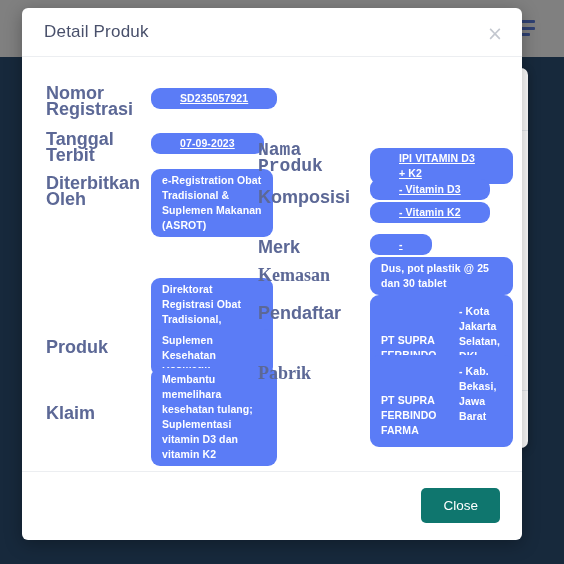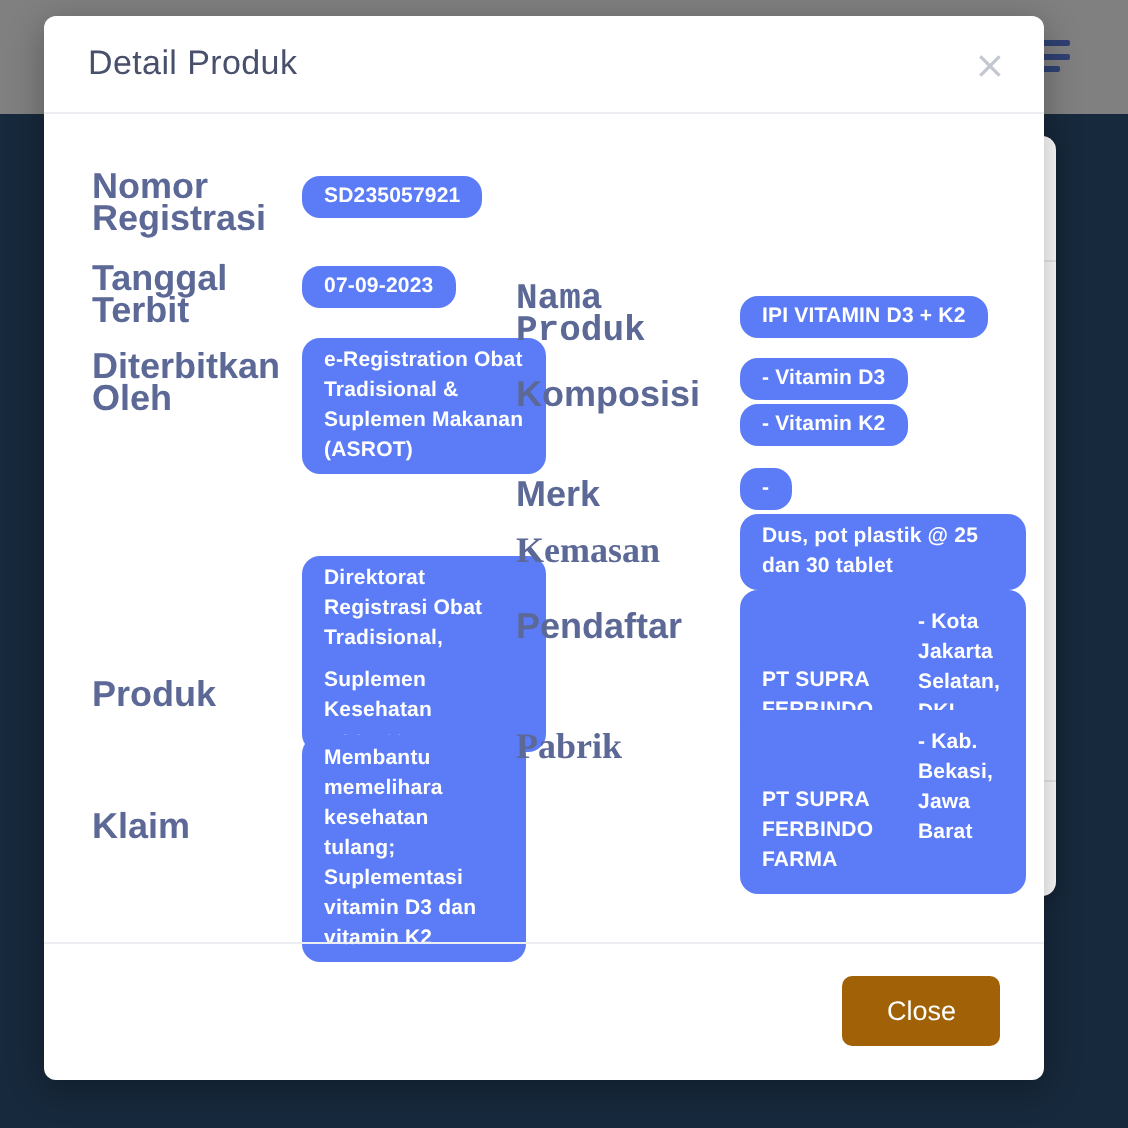--- a/index.html
+++ b/index.html
@@ -113,38 +113,38 @@
     position: absolute;
     background: #5b7cf6;
     color: #ffffff;
     font-weight: bold;
     font-size: 10.5px;
     line-height: 15px;
     border-radius: 9px;
     padding: 4px 11px;
     letter-spacing: .1px;
   }
-  .badge.slim { padding: 3px 11px; }
+  .badge.slim { padding: 3px 29px; text-decoration: underline; }
   .badge.two-col {
     display: flex;
     gap: 10px;
     padding: 9px 11px;
   }
   .badge.two-col .c1 { width: 68px; flex: none; margin-top: 29px; }
   .badge.two-col .c2 { flex: 1; }
 
   .modal-footer {
     position: relative;
     height: 68px;
     border-top: 1px solid #eceef1;
     display: flex; align-items: center; justify-content: flex-end;
     padding-right: 22px;
   }
   .close-button {
-    background: #a16207;
+    background: #0f766e;
     color: #ffffff;
     border: none;
     border-radius: 5px;
     font-size: 13.5px;
     padding: 10px 22px;
     cursor: pointer;
     font-family: "Liberation Sans", sans-serif;
   }
 </style>
 </head>
@@ -184,21 +184,21 @@
       <div class="badge slim" style="left:105px; top:76px;">07-09-2023</div>
 
       <div class="label" style="top:118px;">Diterbitkan Oleh</div>
       <div class="badge" style="left:105px; top:112px; width:122px;">e-Registration Obat Tradisional &amp; Suplemen Makanan (ASROT)</div>
       <div class="badge" style="left:105px; top:221px; width:122px;">Direktorat Registrasi Obat Tradisional, Suplemen Kesehatan, dan Kosmetik</div>
 
       <div class="label" style="top:282px;">Produk</div>
       <div class="badge" style="left:105px; top:272px; width:122px;">Suplemen Kesehatan</div>
 
       <div class="label" style="top:348px;">Klaim</div>
-      <div class="badge" style="left:105px; top:311px; width:112px;">Membantu memelihara kesehatan tulang; Suplementasi vitamin D3 dan vitamin K2</div>
+      <div class="badge" style="left:105px; top:311px; width:126px;">Membantu memelihara kesehatan tulang; Suplementasi vitamin D3 dan vitamin K2</div>
     </div>
 
     <div class="col col-right">
 
       <div class="label" style="top:85px;font-family:Liberation Mono, monospace;">Nama Produk</div>
       <div class="badge slim" style="left:112px; top:91px;">IPI VITAMIN D3 + K2</div>
 
       <div class="label" style="top:132px;">Komposisi</div>
       <div class="badge slim" style="left:112px; top:122px;">- Vitamin D3</div>
       <div class="badge slim" style="left:112px; top:145px;">- Vitamin K2</div>

